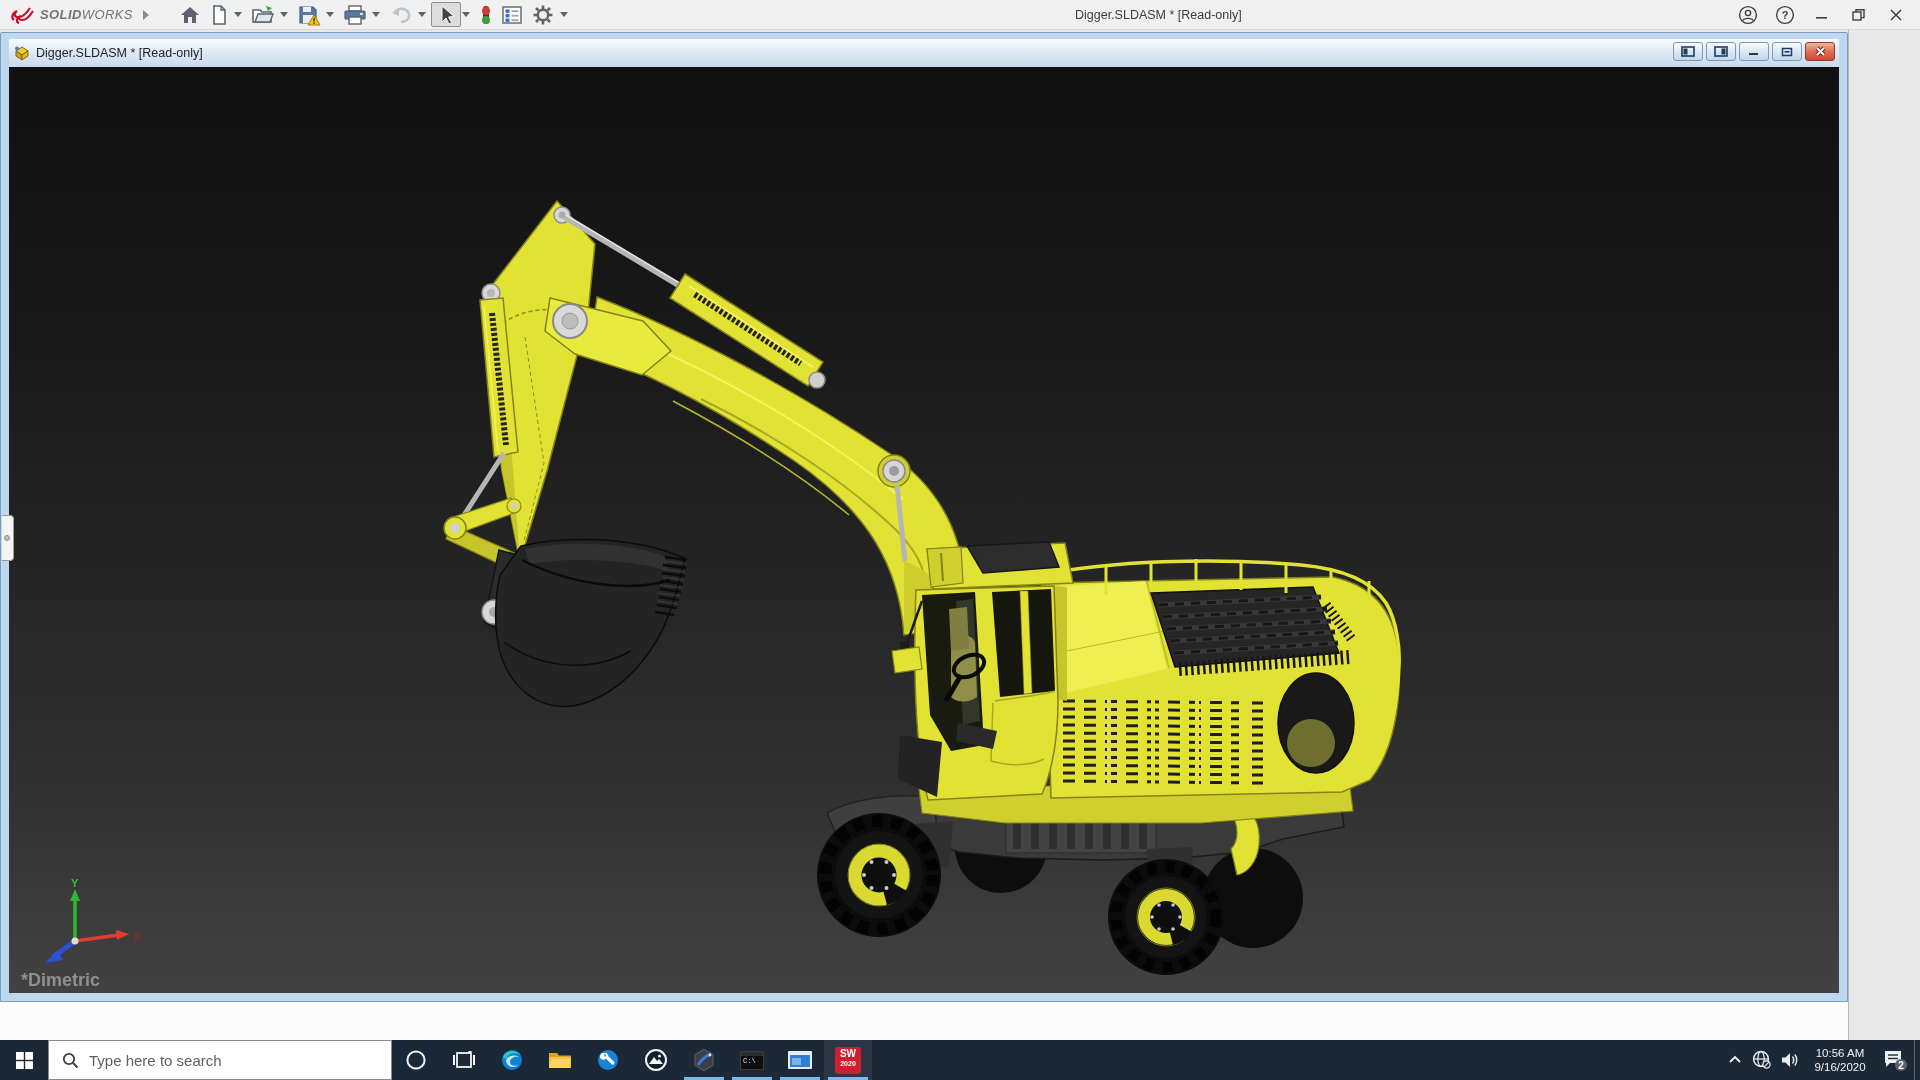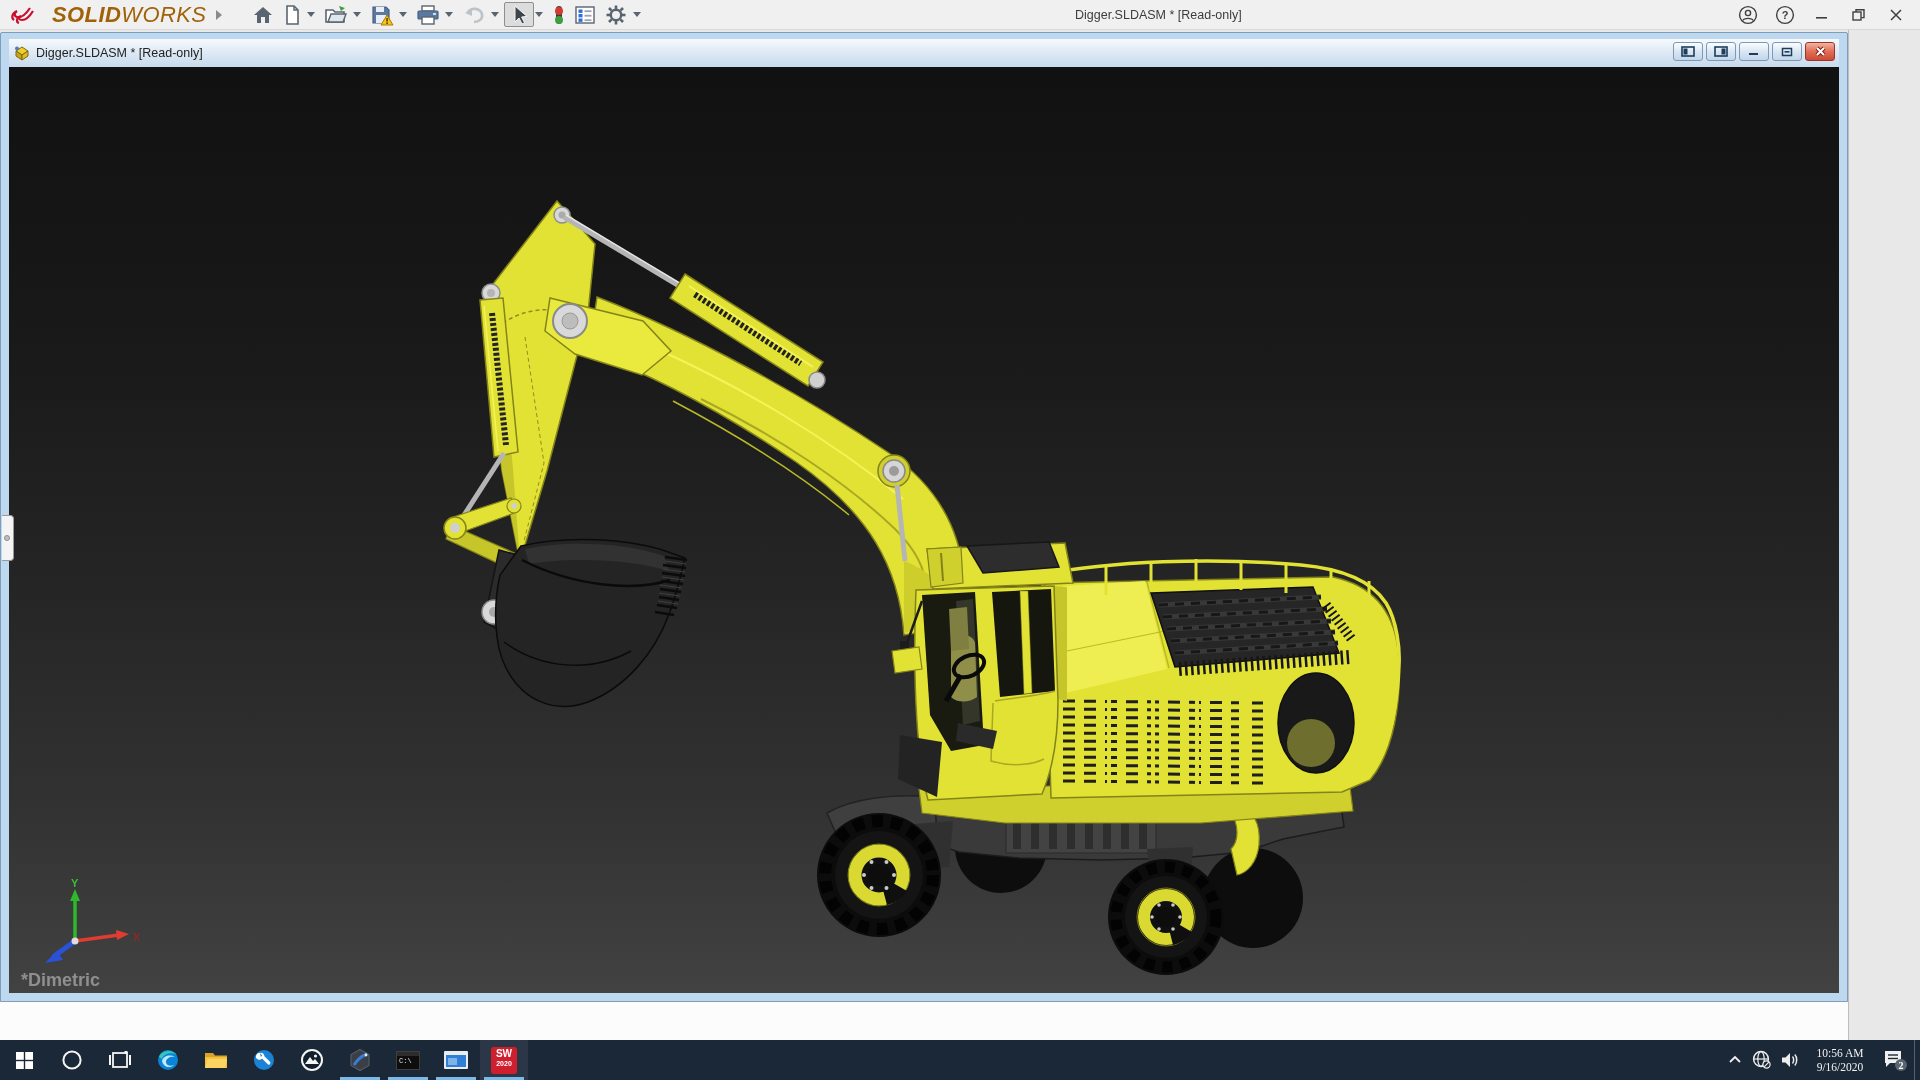--- a/index.html
+++ b/index.html
@@ -4,21 +4,21 @@
 <style>
   * { box-sizing: border-box; margin: 0; padding: 0; }
   html,body { width:1920px; height:1080px; overflow:hidden; }
   body { font-family:"Liberation Sans", sans-serif; background:#e9e9e9; position:relative; }
 
   
   .appbar { position:absolute; left:0; top:0; width:1920px; height:30px;
     background:#f0f0f0; border-bottom:1px solid #d9d9d9; display:flex; align-items:center; }
   .brand { display:flex; align-items:center; margin-left:10px; height:30px; }
   .brand svg { display:block; }
-  .brand-text { font-size:22px; letter-spacing:.4px; color:#a16207; margin-left:12px; }
+  .brand-text { font-size:13px; letter-spacing:.4px; color:#737373; margin-left:0; }
   .brand-bold { font-weight:bold; font-style:italic; }
   .brand-light { font-weight:300; font-style:italic; }
   .brand-caret { width:0;height:0;border-top:5px solid transparent;border-bottom:5px solid transparent;
     border-left:6px solid #8a8a8a; margin-left:10px; }
   .toolbar { display:flex; align-items:center; margin-left:26px; height:30px; }
   .abtn { height:26px; display:flex; align-items:center; justify-content:center; padding:0 4px; }
   .abtn svg { display:block; }
   .caret-dn { width:0;height:0;border-left:4px solid transparent;border-right:4px solid transparent;
     border-top:5px solid #5a6470; margin:0 5px 0 1px; }
   .sel-box { border:1px solid #8f8f8f; background:#dcdcdc; border-radius:2px; height:25px; display:flex;
@@ -61,21 +61,21 @@
   .start { width:48px; display:flex; align-items:center; justify-content:center; }
   .searchbox { width:344px; background:#ffffff; border:1px solid #8a8a8a; display:flex; align-items:center; }
   .searchbox svg { margin:0 10px 0 13px; }
   .searchbox input { border:none; outline:none; background:transparent; font-size:15px; color:#5a5a5a;
     font-family:"Liberation Sans", sans-serif; width:280px; }
   .searchbox input::placeholder { color:#5f5f5f; opacity:1; }
   .tb-app { width:48px; position:relative; display:flex; align-items:center; justify-content:center; }
   .tb-app.active { background:rgba(255,255,255,.07); }
   .run-line { position:absolute; left:4px; bottom:0; width:40px; height:3px; background:#7cb9e8; }
   .tray { margin-left:auto; display:flex; align-items:center; height:40px; }
-  .tray-btn { height:40px; display:flex; align-items:center; justify-content:center;font-family:Liberation Serif, serif; }
+  .tray-btn { height:40px; display:flex; align-items:center; justify-content:center; }
   .clock { width:72px; text-align:center; color:#f2f2f2; font-size:11.5px; line-height:14px; }
   .show-desktop { width:6px; height:40px; border-left:1px solid #54606c; }
 
   .sw-badge { width:26px; height:27px; background:#cf1f2e; border-radius:3px; position:relative;
     color:#fff; text-align:center; }
   .sw-badge .sw { font-size:10px; font-weight:bold; line-height:13px; display:block; }
   .sw-badge .yr { font-size:7px; font-weight:bold; line-height:8px; display:block; }
   .cmd-ico { width:24px; height:19px; background:#0d0d0d; border:1px solid #3e3e3e; position:relative; }
   .cmd-ico .bar { position:absolute; left:0; top:0; width:100%; height:4px; background:#2d2d2d; }
   .cmd-ico .glyph { position:absolute; left:2px; top:6px; font-family:"Liberation Mono", monospace;
@@ -516,20 +516,27 @@
 
 <footer class="taskbar">
   <div class="start">
     <svg width="17" height="17" viewBox="0 0 17 17">
       <rect x="0" y="0" width="7.8" height="7.8" fill="#ffffff"></rect>
       <rect x="9.2" y="0" width="7.8" height="7.8" fill="#ffffff"></rect>
       <rect x="0" y="9.2" width="7.8" height="7.8" fill="#ffffff"></rect>
       <rect x="9.2" y="9.2" width="7.8" height="7.8" fill="#ffffff"></rect>
     </svg>
   </div>
+  <div class="searchbox">
+    <svg width="17" height="17" viewBox="0 0 17 17">
+      <circle cx="7" cy="7" r="5.2" fill="none" stroke="#3b3b3b" stroke-width="1.8"></circle>
+      <line x1="11" y1="11" x2="15.5" y2="15.5" stroke="#3b3b3b" stroke-width="1.8"></line>
+    </svg>
+    <input type="text" placeholder="Type here to search" style="">
+  </div>
 
   <div class="tb-app">
     <svg width="22" height="22" viewBox="0 0 22 22">
       <circle cx="11" cy="11" r="8.6" fill="none" stroke="#f5f5f5" stroke-width="2"></circle>
     </svg>
   </div>
   <div class="tb-app">
     <svg width="22" height="20" viewBox="0 0 22 20">
       <rect x="4" y="3" width="14" height="14" fill="none" stroke="#f5f5f5" stroke-width="1.8"></rect>
       <line x1="1" y1="5" x2="1" y2="15" stroke="#f5f5f5" stroke-width="2"></line>

